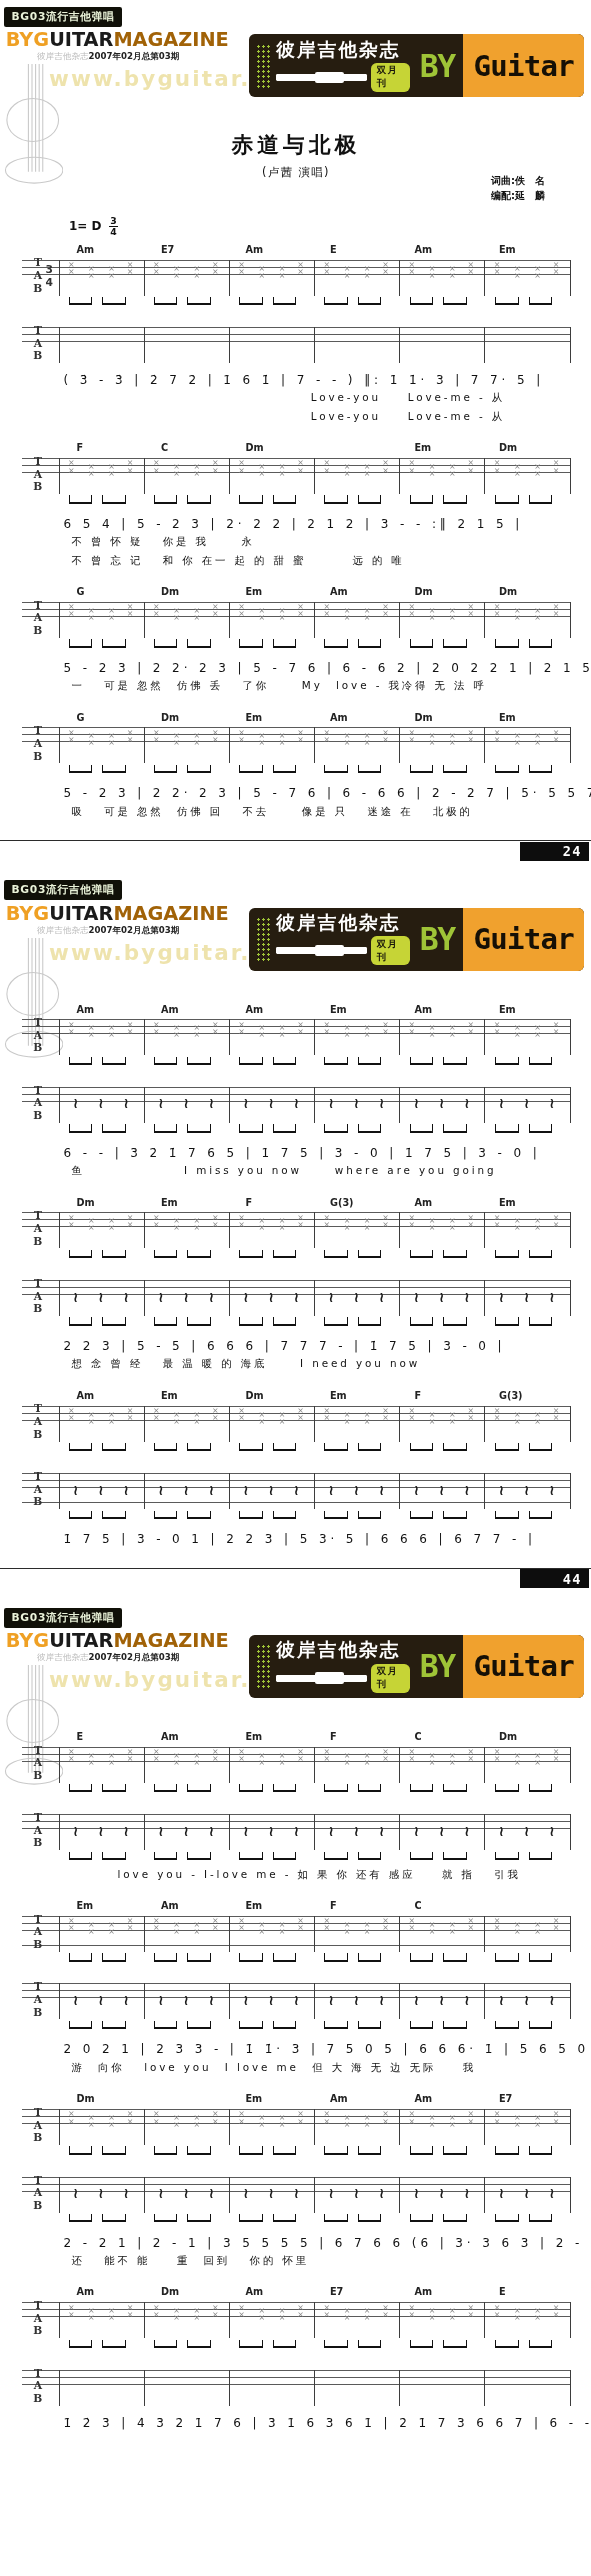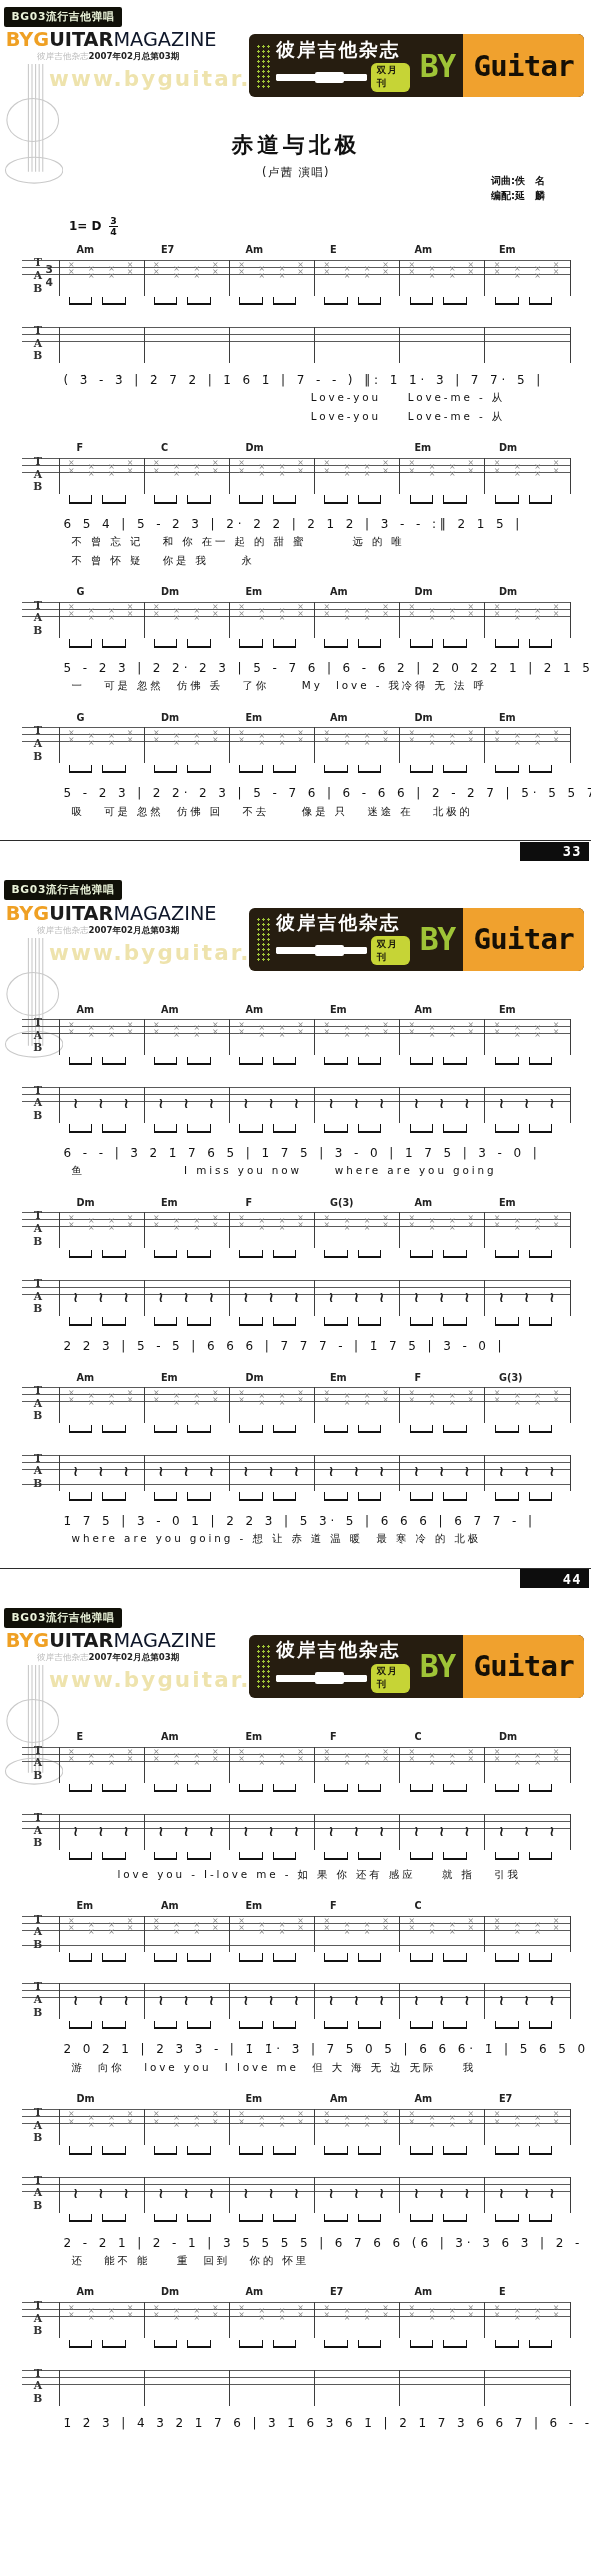--- a/index.html
+++ b/index.html
@@ -7,21 +7,21 @@
   #app{width:592px;overflow:hidden;}
   .page{position:relative;padding:4.3px 0 0 0;}
 
   
   .hdr{position:relative;height:126px;}
   .hdr-badge{position:absolute;left:4.3px;top:2.9px;background:#101008;color:#e9f2d8;
     font-weight:bold;font-size:10.7px;padding:2.9px 7.2px;border-radius:2.1px;letter-spacing:0.7px;}
   .hdr-logo{position:absolute;left:5.7px;top:26px;font-size:19.3px;letter-spacing:0;line-height:1;}
   .hdr-logo .o{color:#EFA024;font-weight:bold;}
   .hdr-logo .b{color:#1b1b1b;font-weight:bold;}
-  .hdr-logo .m{color:#0f172a;font-weight:normal;}
+  .hdr-logo .m{color:#a16207;font-weight:bold;}
   .hdr-issue{position:absolute;left:37px;top:47px;font-size:8.6px;}
   .hdr-issue .g{color:#b9b9b9;}
   .hdr-issue .k{color:#222;font-weight:bold;}
   .hdr-wm{position:absolute;left:49px;top:62px;font-size:21.5px;font-weight:bold;color:#ecdf9f;
     letter-spacing:2.1px;opacity:.85;}
   .guitar-sketch{position:absolute;left:1.4px;top:60px;width:62px;height:122px;}
   .brand{position:absolute;left:249px;top:30px;width:335px;height:63px;background:#261d10;
     border-radius:5.7px;display:flex;align-items:center;}
   .brand .dots{width:24px;height:44px;margin-left:7.2px;
     background-image:radial-gradient(#9fc437 1px, transparent 1.1px);
@@ -354,22 +354,22 @@
           <div class="beam-cell">
             <div class="beam"></div>
             <div class="beam"></div>
           </div>
           <div class="beam-cell">
             <div class="beam"></div>
             <div class="beam"></div>
           </div>
         </div>
         <div class="numbers">6  5  4 | 5  -  2 3 | 2·  2  2 | 2  1  2 | 3  -  - :‖ 2  1  5 |</div>
+        <div class="lyric">不 曾 怀 疑　 你是 我　　 永</div>
         <div class="lyric">不 曾 忘 记　 和 你 在一 起 的 甜 蜜　　　 远 的 唯</div>
-        <div class="lyric">不 曾 怀 疑　 你是 我　　 永</div>
       </div>
       <div class="system">
         <div class="chord-row">
           <span>G</span>
           <span>Dm</span>
           <span>Em</span>
           <span>Am</span>
           <span>Dm</span>
           <span>Dm</span>
         </div>
@@ -567,21 +567,21 @@
           <div class="beam-cell">
             <div class="beam"></div>
             <div class="beam"></div>
           </div>
         </div>
         <div class="numbers">5  -  2 3 | 2 2·  2 3 | 5  -  7 6 | 6  -  6 6 | 2  -  2 7 | 5·  5 5 7 |</div>
         <div class="lyric">吸　 可是 忽然　仿佛 回　 不去　　 像是 只　 迷途 在　 北极的</div>
       </div>
       <div class="page-footer">
         <div class="rule"></div>
-        <div class="pn-box">33</div>
+        <div class="pn-box">24</div>
       </div>
     </div>
     <div class="page">
   <div class="hdr">
     <div class="hdr-badge">BG03流行吉他弹唱</div>
     <div class="hdr-logo">
       <span class="o">BYG</span><span class="b">UITAR</span><span class="m">MAGAZINE</span>
     </div>
     <div class="hdr-issue">
       <span class="g">彼岸吉他杂志</span><span class="k">2007年02月总第03期</span>
@@ -940,20 +940,21 @@
           <div class="beam-cell">
             <div class="beam"></div>
             <div class="beam"></div>
           </div>
           <div class="beam-cell">
             <div class="beam"></div>
             <div class="beam"></div>
           </div>
         </div>
         <div class="numbers">2  2  3 | 5  -  5 | 6  6  6 | 7 7 7  - | 1̇  7  5 | 3  -  0 |</div>
+        <div class="lyric">想 念 曾 经　 最 温 暖 的 海底　　 I need you now</div>
       </div>
       <div class="system">
         <div class="chord-row">
           <span>Am</span>
           <span>Em</span>
           <span>Dm</span>
           <span>Em</span>
           <span>F</span>
           <span>G(3)</span>
         </div>
@@ -1107,21 +1108,20 @@
           <div class="beam-cell">
             <div class="beam"></div>
             <div class="beam"></div>
           </div>
           <div class="beam-cell">
             <div class="beam"></div>
             <div class="beam"></div>
           </div>
         </div>
         <div class="numbers">1̇  7  5 | 3  -  0 1 | 2  2  3 | 5  3·  5 | 6  6  6 | 6 7 7  - |</div>
-        <div class="lyric">where are you going - 想 让 赤 道 温 暖　最 寒 冷 的 北极</div>
       </div>
       <div class="page-footer">
         <div class="rule"></div>
         <div class="pn-box">44</div>
       </div>
     </div>
     <div class="page">
   <div class="hdr">
     <div class="hdr-badge">BG03流行吉他弹唱</div>
     <div class="hdr-logo">

